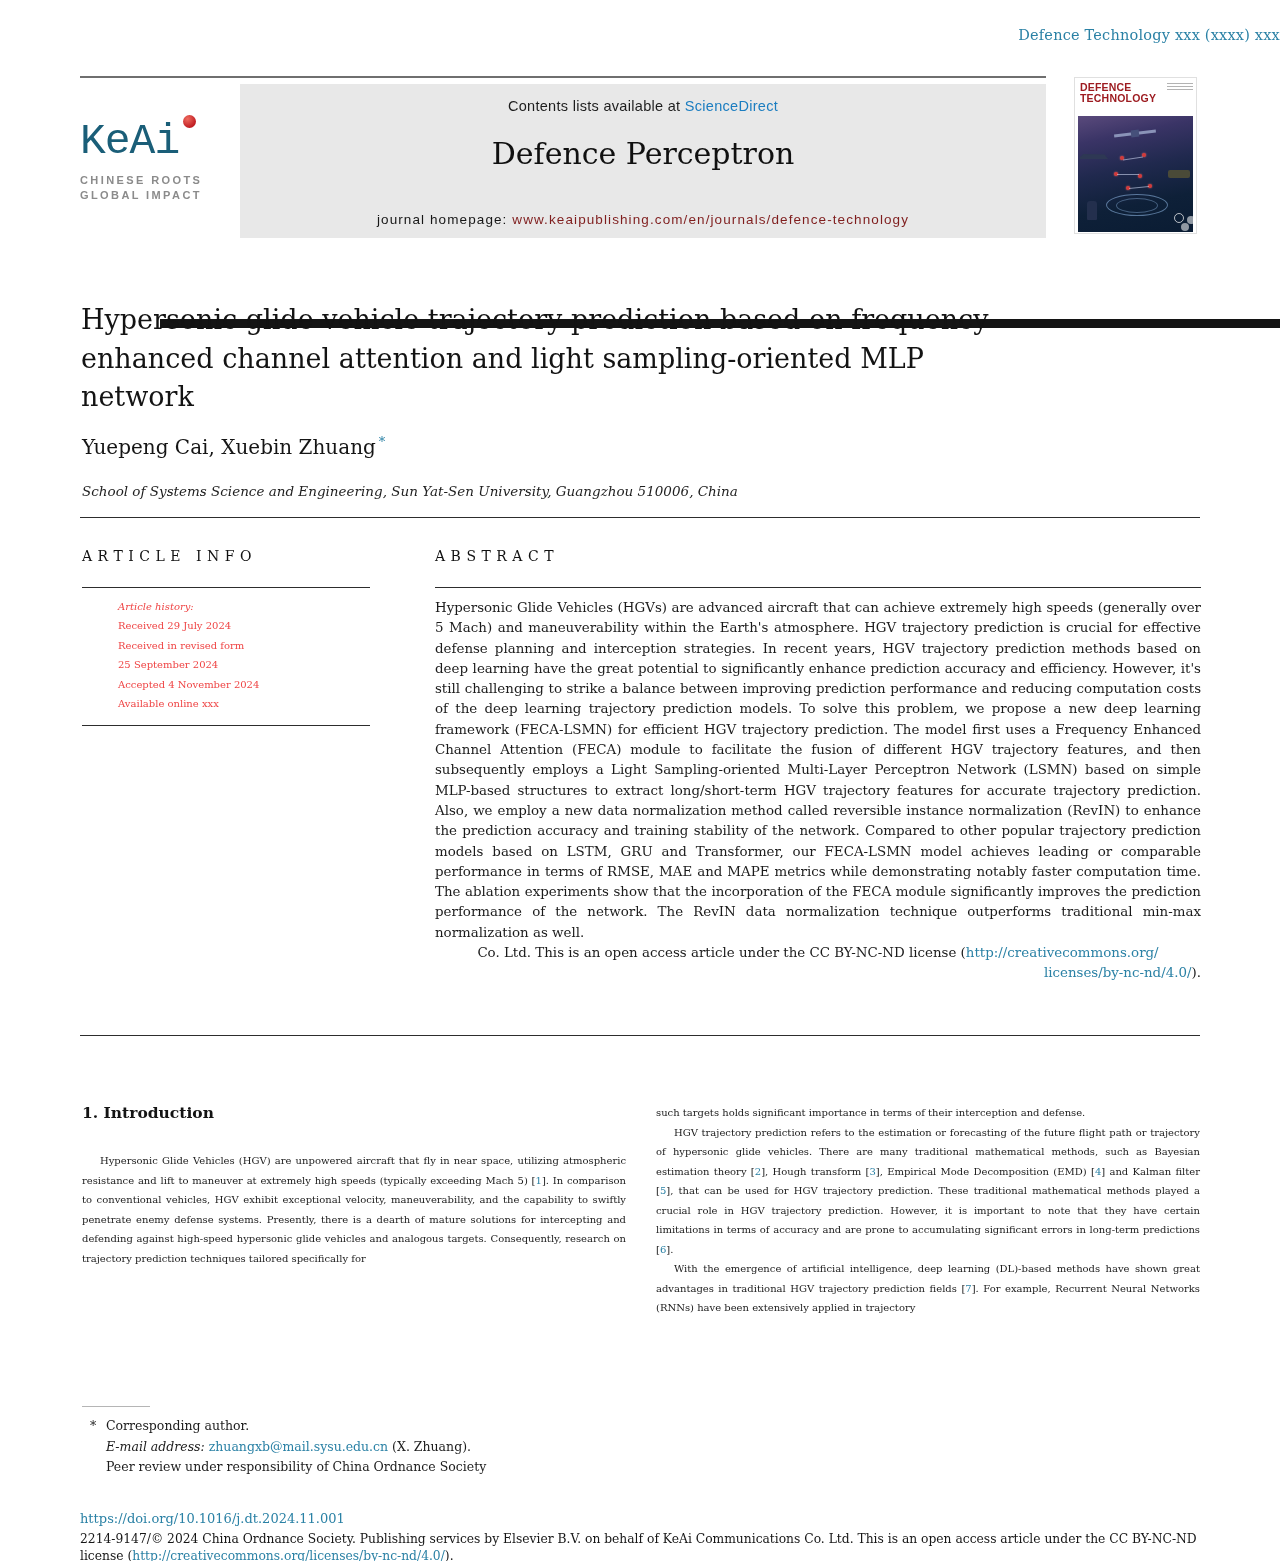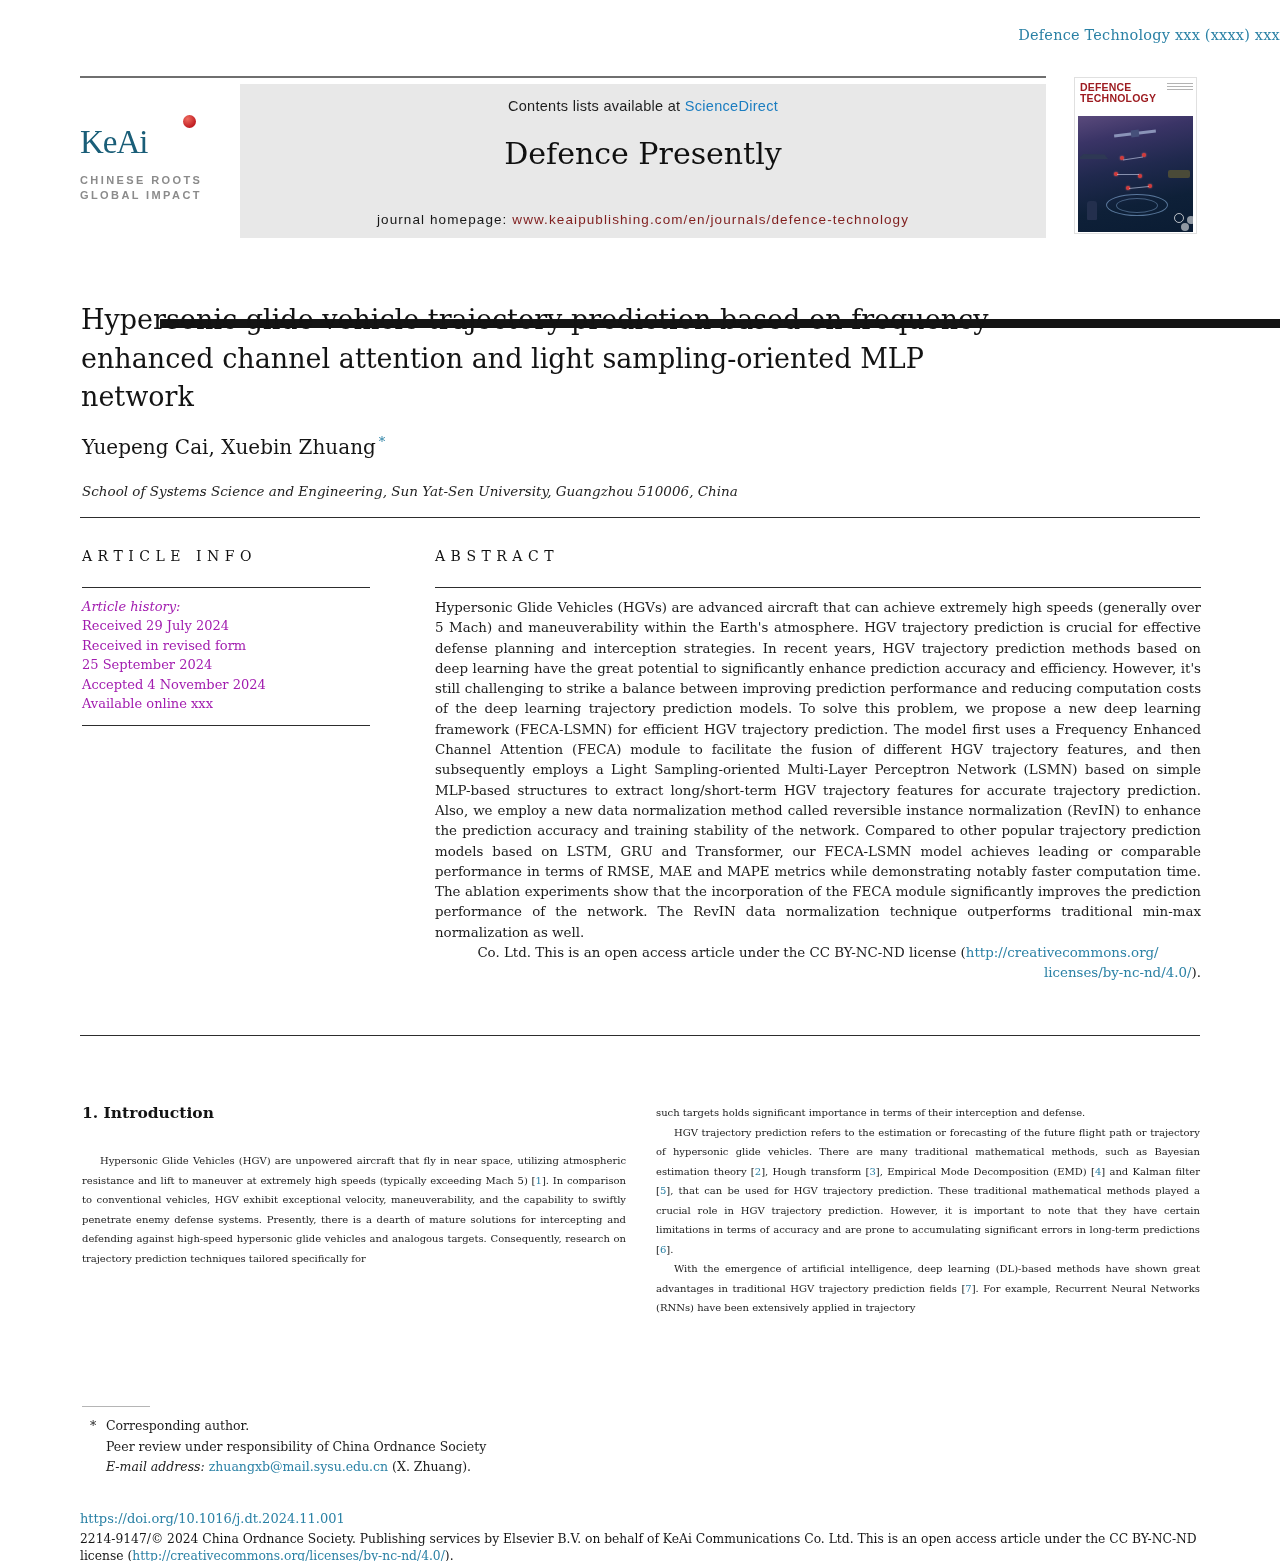--- a/index.html
+++ b/index.html
@@ -32,21 +32,21 @@
   }
   .homepage-line{
     position:absolute;left:0;bottom:11px;width:100%;
     font-family:"Liberation Sans",sans-serif;font-size:13.5px;
     letter-spacing:1.1px;color:#161616;
   }
   .homepage-url{color:#7f1d1d;}
   
   .keai{position:absolute;left:0;top:42px;width:155px;}
   .keai-word{
-    position:relative;font-family:Liberation Serif, serif;font-size:33px;line-height:48px;
+    position:relative;font-family:Liberation Mono, monospace;font-size:43px;line-height:48px;
     color:#1a5e78;letter-spacing:-1px;
   }
   .keai-dot{
     position:absolute;left:103px;top:-3px;width:13px;height:13px;border-radius:50%;
     background:radial-gradient(circle at 35% 30%,#ef6a5e,#c01e23 70%);
   }
   .keai-tag{
     margin-top:7px;font-family:"Liberation Sans",sans-serif;font-weight:bold;
     font-size:11px;line-height:15px;color:#8b8b8b;letter-spacing:2.4px;
   }
@@ -91,21 +91,21 @@
   .affiliation{
     position:absolute;left:82px;top:483px;font-size:13.5px;font-style:italic;color:#1e1e1e;
     font-family:"DejaVu Serif",serif;
   }
   .rule-full-1{position:absolute;left:80px;top:517px;width:1120px;border-top:1.5px solid #2d2d2d;}
   .rule-full-2{position:absolute;left:80px;top:1035px;width:1120px;border-top:1.5px solid #2d2d2d;}
   
   .col-heading{font-size:14px;letter-spacing:5.5px;color:#111;height:18px;}
   .heading-rule{border-top:1px solid #2d2d2d;margin-top:21px;}
   .info-col{position:absolute;left:82px;top:548px;width:288px;}
-  .info-block{margin-top:9px;font-size:13px;line-height:19.4px;color:#a21caf;}
+  .info-block{margin-top:9px;font-size:10px;line-height:19.4px;color:#ef4444;margin-left:36px;}
   .info-label{font-style:italic;}
   .info-rule{border-top:1px solid #2d2d2d;margin:12px 0 10px;}
   .abs-col{position:absolute;left:435px;top:548px;width:766px;}
   .abs-text{
     margin-top:10px;font-size:13.4px;line-height:20.3px;color:#1b1b1b;text-align:justify;
   }
   .copy1{font-size:13.4px;line-height:20.3px;text-align:justify;text-align-last:justify;}
   .copy2{font-size:13.4px;line-height:20.3px;text-align:center;}
   .copy3{font-size:13.4px;line-height:20.3px;text-align:right;}
   
@@ -132,21 +132,21 @@
 </head>
 <body>
 
 <div class="journal-ref">Defence Technology xxx (xxxx) xxx</div>
 
 <div class="header-wrap">
   <div class="header-topline"></div>
 
   <div class="header-box">
     <div class="contents-line"><span>Contents lists available at </span><a class="sciencedirect">ScienceDirect</a></div>
-    <div class="journal-title">Defence Presently</div>
+    <div class="journal-title">Defence Perceptron</div>
     <div class="homepage-line"><span>journal homepage: </span><a class="homepage-url">www.keaipublishing.com/en/journals/defence-technology</a></div>
   </div>
 
   <div class="keai">
     <div class="keai-word"><span>KeAi</span><span class="keai-dot"></span></div>
     <div class="keai-tag">
       <div>CHINESE ROOTS</div>
       <div>GLOBAL IMPACT</div>
     </div>
   </div>
@@ -223,20 +223,20 @@
 
 <div class="col-right">
   <p class="body-p"><span>such targets holds significant importance in terms of their interception and defense.</span></p>
   <p class="body-p indent"><span>HGV trajectory prediction refers to the estimation or forecasting of the future flight path or trajectory of hypersonic glide vehicles. There are many traditional mathematical methods, such as Bayesian estimation theory [</span><a class="ref">2</a><span>], Hough transform [</span><a class="ref">3</a><span>], Empirical Mode Decomposition (EMD) [</span><a class="ref">4</a><span>] and Kalman filter [</span><a class="ref">5</a><span>], that can be used for HGV trajectory prediction. These traditional mathematical methods played a crucial role in HGV trajectory prediction. However, it is important to note that they have certain limitations in terms of accuracy and are prone to accumulating significant errors in long-term predictions [</span><a class="ref">6</a><span>].</span></p>
   <p class="body-p indent"><span>With the emergence of artificial intelligence, deep learning (DL)-based methods have shown great advantages in traditional HGV trajectory prediction fields [</span><a class="ref">7</a><span>]. For example, Recurrent Neural Networks (RNNs) have been extensively applied in trajectory</span></p>
 </div>
 
 <div class="footnote">
   <div class="fn-rule"></div>
   <div class="fn-line"><span class="fn-mark">*</span><span>Corresponding author.</span></div>
+  <div class="fn-line"><span class="fn-italic">E-mail address:</span> <a class="teal">zhuangxb@mail.sysu.edu.cn</a><span> (X. Zhuang).</span></div>
   <div class="fn-line">Peer review under responsibility of China Ordnance Society</div>
-  <div class="fn-line"><span class="fn-italic">E-mail address:</span> <a class="teal">zhuangxb@mail.sysu.edu.cn</a><span> (X. Zhuang).</span></div>
 </div>
 
 <div class="bottom">
   <div class="doi"><a class="teal">https://doi.org/10.1016/j.dt.2024.11.001</a></div>
   <div class="legal"><span>2214-9147/© 2024 China Ordnance Society. Publishing services by Elsevier B.V. on behalf of KeAi Communications Co. Ltd. This is an open access article under the CC BY-NC-ND license (</span><a class="teal">http://creativecommons.org/licenses/by-nc-nd/4.0/</a><span>).</span></div>
 </div>
 
 </body></html>

